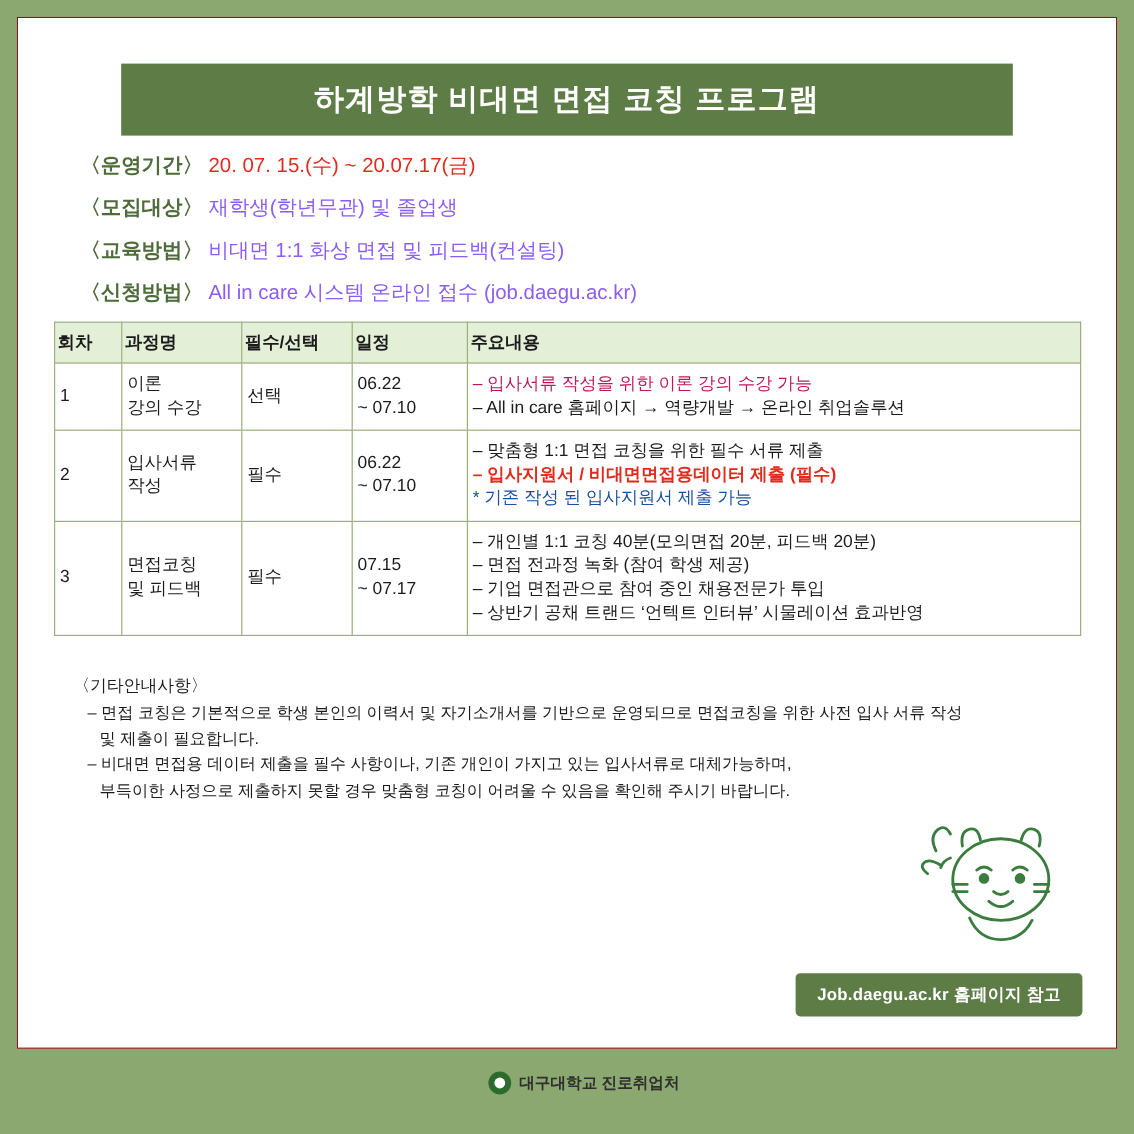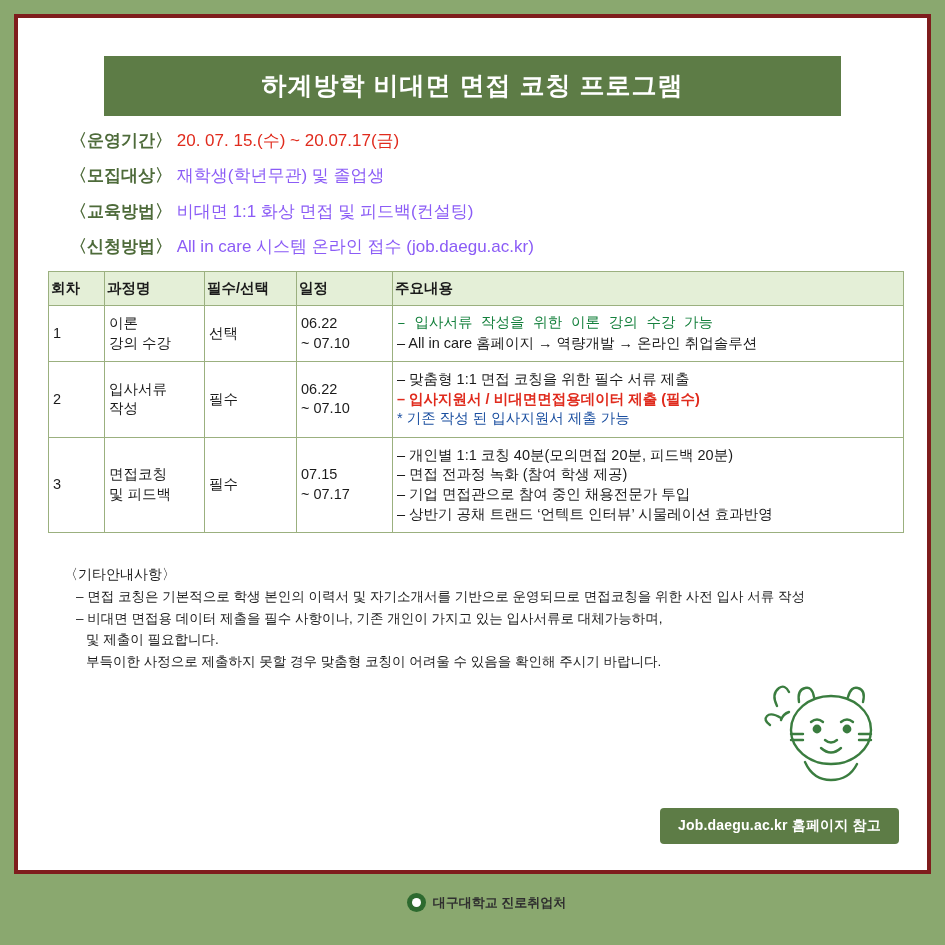--- a/index.html
+++ b/index.html
@@ -17,21 +17,21 @@
     height: 945px;
     background: #8aa86f;
     padding: 14px;
   }
   .card {
     position: relative;
     width: 917px;
     height: 860px;
     background: #ffffff;
     margin: 0 auto;
-    border: 4px solid #7f1d1d;
+    border: 1px solid #7f1d1d;
     padding: 22px 30px 0 30px;
   }
   .title-bar {
     margin: 16px 56px 0 56px;
     background: #5d7c46;
     color: #ffffff;
     text-align: center;
     font-size: 25px;
     font-weight: bold;
     letter-spacing: 1px;
@@ -194,21 +194,21 @@
           <th>주요내용</th>
         </tr>
       </thead>
       <tbody id="tbody">
           <tr>
             <td>1</td>
             <td>이론<br>강의 수강</td>
             <td>선택</td>
             <td>06.22<br>~ 07.10</td>
             <td class="main-cell">
-              <div style="color: #15803d; font-family: Liberation Mono, monospace;">– 입사서류 작성을 위한 이론 강의 수강 가능</div>
+              <div style="color: #be185d;">– 입사서류 작성을 위한 이론 강의 수강 가능</div>
               <div style="color: rgb(27, 27, 27);">–  All in care 홈페이지 → 역량개발 → 온라인 취업솔루션</div>
             </td>
           </tr>
           <tr>
             <td>2</td>
             <td>입사서류<br>작성</td>
             <td>필수</td>
             <td>06.22<br>~ 07.10</td>
             <td class="main-cell">
               <div style="color: rgb(27, 27, 27);">– 맞춤형 1:1 면접 코칭을 위한 필수 서류 제출</div>
@@ -227,22 +227,22 @@
               <div style="color: rgb(27, 27, 27);">– 기업 면접관으로 참여 중인 채용전문가 투입</div>
               <div style="color: rgb(27, 27, 27);">– 상반기 공채 트랜드 ‘언텍트 인터뷰’ 시물레이션 효과반영</div>
             </td>
           </tr>
         </tbody>
     </table>
 
     <div class="notes">
       <div class="notes-title">〈기타안내사항〉</div>
       <p class="indent">– 면접 코칭은 기본적으로 학생 본인의 이력서 및 자기소개서를 기반으로 운영되므로 면접코칭을 위한 사전 입사 서류 작성</p>
+      <p class="indent" style="padding-left:22px">및 제출이 필요합니다.</p>
       <p class="indent">– 비대면 면접용 데이터 제출을 필수 사항이나, 기존 개인이 가지고 있는 입사서류로 대체가능하며,</p>
-      <p class="indent" style="padding-left:22px">및 제출이 필요합니다.</p>
       <p class="indent" style="padding-left:22px">부득이한 사정으로 제출하지 못할 경우 맞춤형 코칭이 어려울 수 있음을 확인해 주시기 바랍니다.</p>
     </div>
 
     <svg class="mascot" viewBox="0 0 132 120">
       <g fill="none" stroke="#3a7d3f" stroke-width="2.4" stroke-linecap="round" stroke-linejoin="round">
         <path d="M18 34 q-6 -12 2 -18 q6 -4 10 4"></path>
         <path d="M22 46 q-10 -6 -14 -2 q-4 4 3 9"></path>
         <ellipse cx="72" cy="58" rx="40" ry="34"></ellipse>
         <path d="M40 30 q-2 -12 6 -14 q7 -2 9 9"></path>
         <path d="M104 30 q3 -12 -5 -14 q-7 -2 -10 9"></path>

